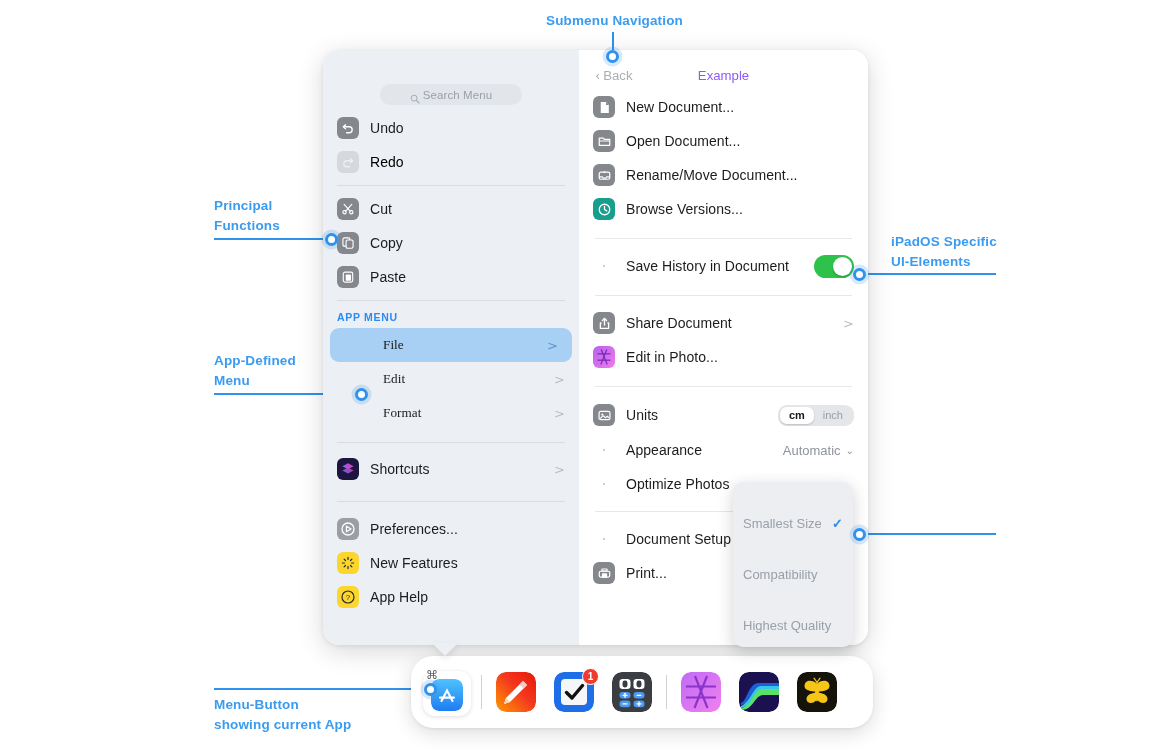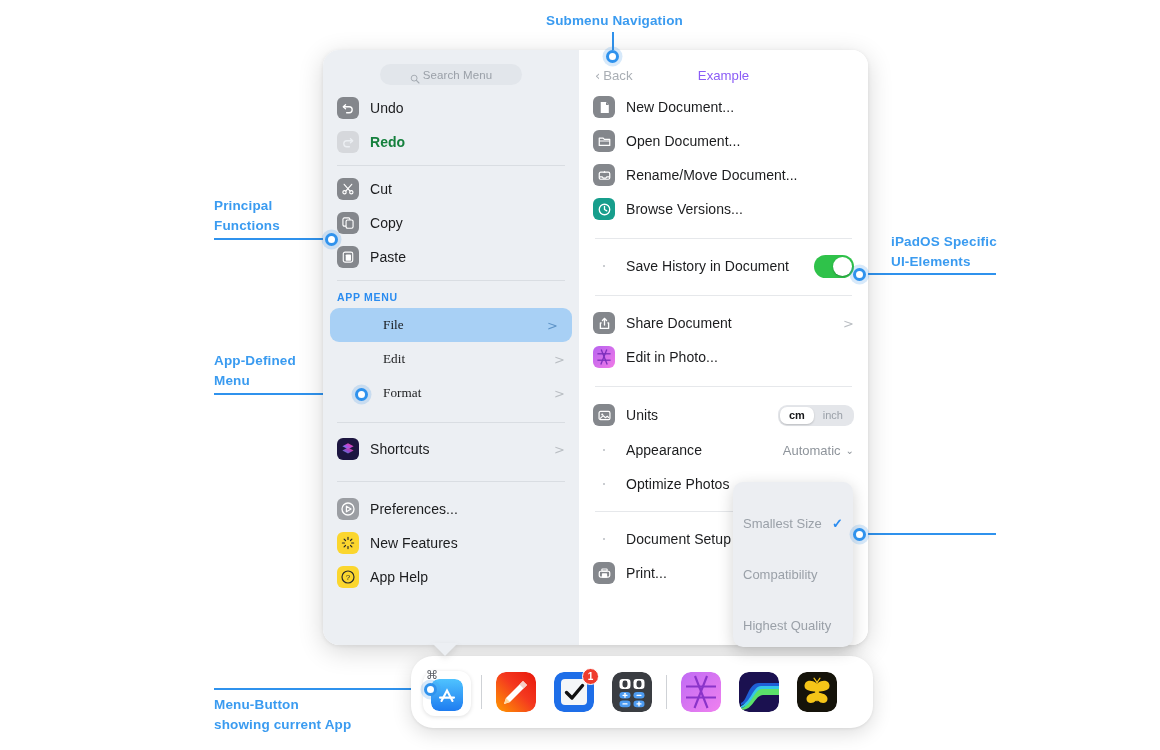--- a/index.html
+++ b/index.html
@@ -40,21 +40,21 @@
     width: 0; height: 0;
     border-left: 13px solid transparent;
     border-right: 13px solid transparent;
     border-top: 13px solid #eceff3;
     filter: drop-shadow(0 3px 3px rgba(0,0,0,0.10));
     z-index: 3;
   }
 
   
   .search-box {
-    margin: 4px auto 6px auto;
+    margin: 24px auto 6px auto;
     width: 142px; height: 21px;
     background: #e2e6eb;
     border-radius: 11px;
     display: flex; align-items: center; justify-content: center;
     gap: 3px;
   }
   .search-icon { width: 10px; height: 10px; display:block; }
   .search-ph {
     font-size: 11.5px; color: #9aa0a8; letter-spacing: .1px;
   }
@@ -64,21 +64,21 @@
     display: flex; align-items: center;
     height: 34px;
     padding: 0 14px 0 14px;
     gap: 11px;
     position: relative;
   }
   .row .label {
     font-size: 14px; color: #1b1c1e; letter-spacing: .05px;
     white-space: nowrap;
   }
-  .row.dim .label { color: #15803d; font-weight: bold; }
+  .row.dim .label { color: #000000; }
 
   .ico {
     width: 22px; height: 22px;
     border-radius: 6px;
     flex: 0 0 22px;
     display: flex; align-items: center; justify-content: center;
     background: #84878c;
   }
   .ico.light { background: #d6d8dc; }
   .ico.teal  { background: #179e8c; }

